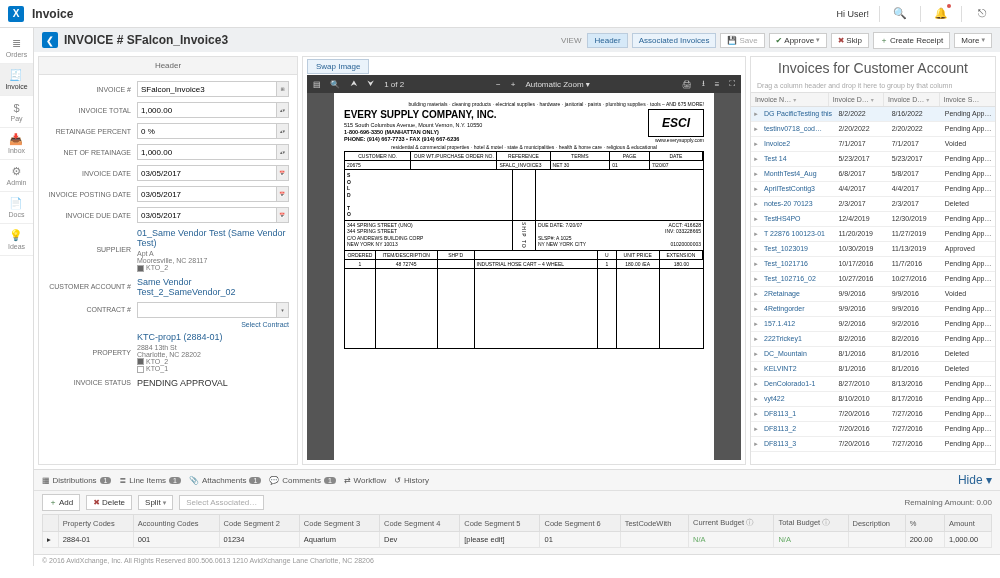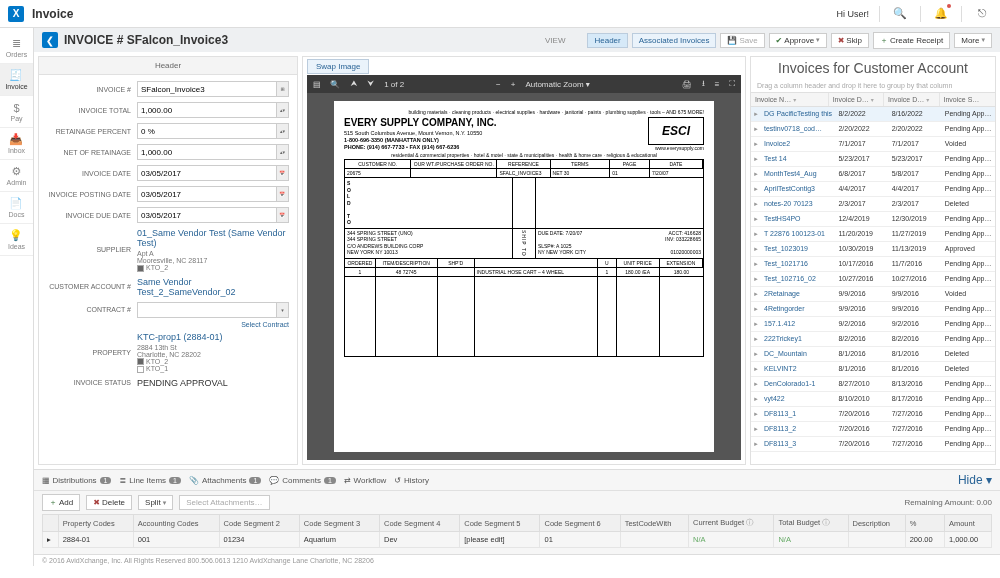--- a/index.html
+++ b/index.html
@@ -15,21 +15,21 @@
 .shell{display:flex;height:calc(100% - 40px)}
 .leftnav{width:34px;background:#fff;border-right:1px solid #ddd;display:flex;flex-direction:column;align-items:center;padding-top:4px}
 .leftnav .nav-item{width:100%;height:32px;display:flex;flex-direction:column;align-items:center;justify-content:center;font-size:7px;color:#888;cursor:pointer;border-bottom:1px solid #eee}
 .leftnav .nav-item.active{background:#f0f0f0;color:#333}
 .leftnav .nav-item .ic{font-size:11px;margin-bottom:1px}
 .main{flex:1;display:flex;flex-direction:column;height:100%}
 .titlebar{height:24px;background:#eef0f2;display:flex;align-items:center;padding:0 8px;gap:6px}
 .back-btn{width:16px;height:16px;background:#0077c8;color:#fff;display:flex;align-items:center;justify-content:center;border-radius:2px;cursor:pointer;font-size:10px}
 .page-title{font-size:12px;font-weight:600}
 .titlebar-right{margin-left:auto;display:flex;align-items:center;gap:4px}
-.vw-label{font-size:8px;color:#888;margin-right:18px}
+.vw-label{font-size:8px;color:#888;margin-right:2px}
 .tab-btn{padding:2px 6px;border:1px solid #bcd;font-size:8px;color:#2a6496;background:#eaf3fb;cursor:pointer}
 .tab-btn.active{background:#d6e9f8}
 .tbtn{padding:2px 6px;border:1px solid #ccc;font-size:8px;background:#fff;cursor:pointer;display:flex;align-items:center;gap:2px}
 .tbtn.disabled{color:#aaa;cursor:default}
 .tbtn .caret{font-size:7px;color:#888}
 .green{color:#3c763d}
 .red{color:#a94442}
 .content3{flex:1;display:flex;gap:4px;padding:4px;overflow:hidden;min-height:0}
 .pane{background:#fff;border:1px solid #e0e0e0;display:flex;flex-direction:column;min-height:0}
 .pane.form{width:260px}
@@ -45,21 +45,21 @@
 .sub{font-size:7px;color:#777;margin-left:0;margin-top:2px}
 .sub .chk{display:inline-block;width:7px;height:7px;border:1px solid #aaa;margin-right:2px;vertical-align:middle}
 .sub .chk.c{background:#666}
 .link{color:#2a6496;cursor:pointer}
 .selc{text-align:right;font-size:7px;color:#2a6496;margin-top:-2px;margin-bottom:4px;cursor:pointer}
 .pdf-top{padding:4px}
 .swap{border:1px solid #bcd;background:#eaf3fb;color:#2a6496;padding:2px 8px;font-size:8px;cursor:pointer}
 .pdf-shell{flex:1;background:#555;margin:0 4px 4px 4px;display:flex;flex-direction:column}
 .pdf-bar{height:18px;background:#3a3a3a;color:#ddd;display:flex;align-items:center;padding:0 6px;font-size:8px;gap:10px}
 .pdf-bar .sp{flex:1}
-.pdf-page{flex:1;overflow:auto;padding:8px;display:flex;justify-content:center}
+.pdf-page{flex:1;overflow:auto;display:flex;justify-content:center}
 .doc{width:380px;background:#fff;padding:8px 10px;font-size:6px;color:#000}
 .doc .tagline{text-align:right;font-size:5px}
 .doc .logo-row{display:flex;align-items:flex-start;justify-content:space-between;margin-top:2px}
 .doc .co{font-size:10px;font-weight:bold}
 .doc .escl{border:1px solid #000;width:56px;height:28px;display:flex;align-items:center;justify-content:center;font-size:12px;font-weight:bold;font-style:italic}
 .doc .addr{font-size:5.5px;line-height:1.25;margin-top:2px}
 .doc .url{font-size:5px;text-align:right}
 .doc .line{text-align:center;font-size:5px;border-bottom:1px solid #000;padding:1px 0}
 .doc .grid1{display:grid;grid-template-columns:1fr 1.3fr .8fr .9fr .6fr .8fr;border:1px solid #000;border-top:none}
 .doc .grid1>div{border-right:1px solid #000;padding:1px 2px;font-size:5px}
@@ -559,21 +559,21 @@
             <span>Add</span>
           </span>
         <span class="tbtn">
             <span class="red">✖</span>
             <span>Delete</span>
           </span>
         <span class="tbtn">
             <span>Split</span> 
             <span class="caret">▾</span>
           </span>
-        <span class="tbtn disabled">Select Attachments…</span>
+        <span class="tbtn disabled">Select Associated…</span>
         <span class="rt">Remaining Amount: 0.00</span>
       </div>
       <div class="grid-outer">
         <table class="gtable">
           <thead>
               <tr id="gcols">
                 <th></th>
                 <th>Property Codes</th>
                 <th>Accounting Codes</th>
                 <th>Code Segment 2</th>

